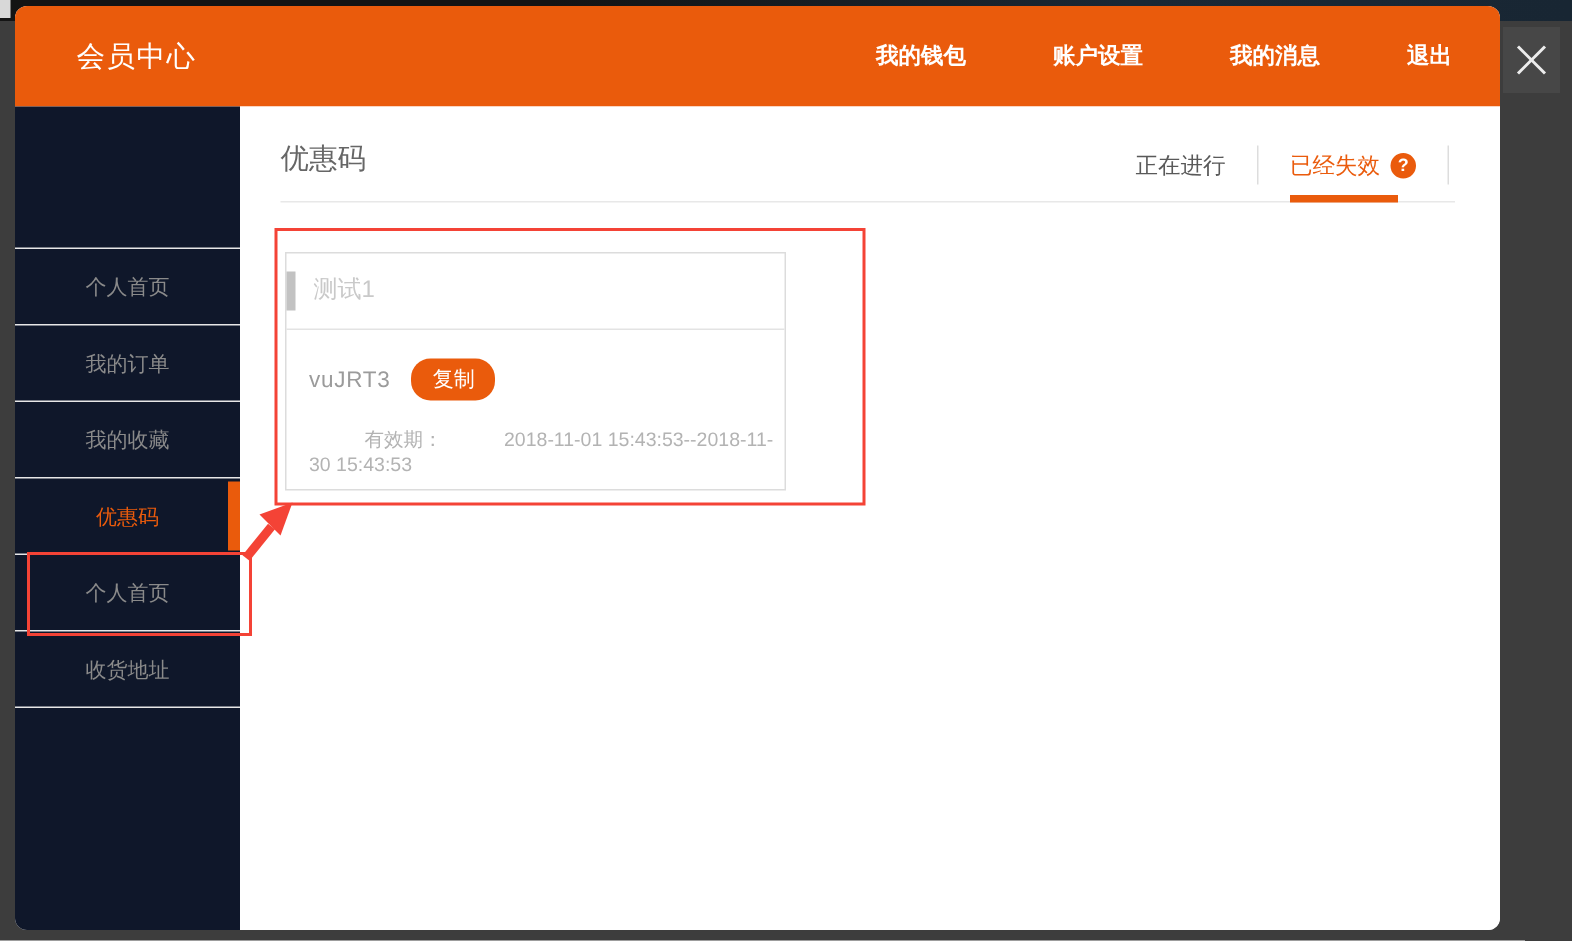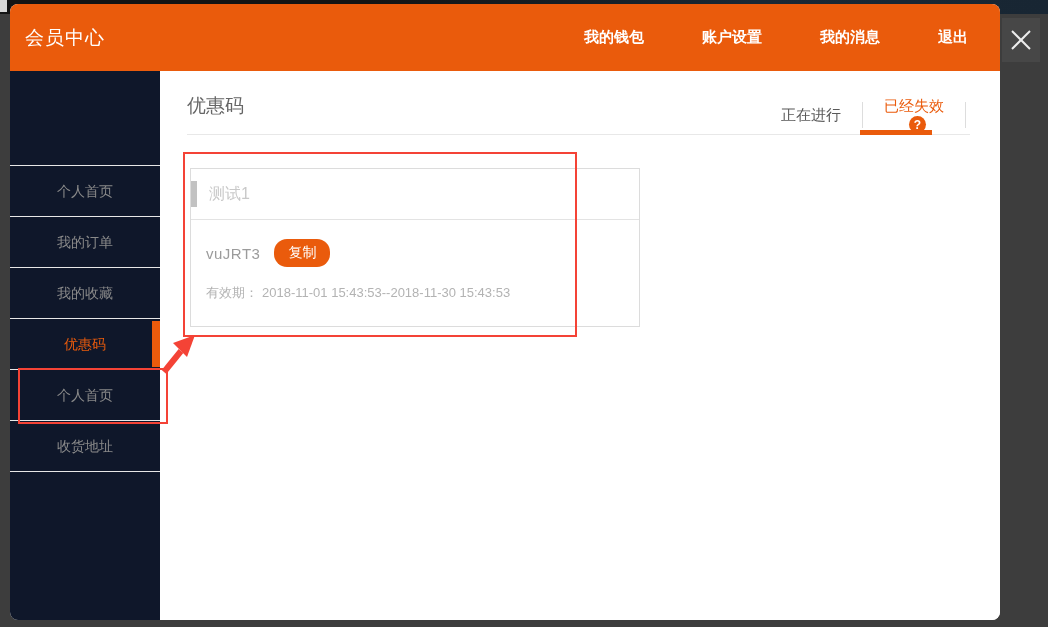--- a/index.html
+++ b/index.html
@@ -26,21 +26,21 @@
 
   
   .modal{
     position:absolute;left:10px;top:4px;width:990px;height:616px;
     background:#ffffff;border-radius:8px;overflow:hidden;
   }
   .header{
     position:relative;height:67px;background:#ea5b0c;
     display:flex;align-items:center;
   }
-  .header-title{color:#ffffff;font-size:19px;margin-left:15px;letter-spacing:1px;}
+  .header-title{color:#ffffff;font-size:19px;margin-left:41px;letter-spacing:1px;}
   .header-nav{
     margin-left:auto;display:flex;align-items:center;gap:58px;
     padding-right:32px;
     font-weight:bold;
   }
   .nav-item{color:#ffffff;font-size:15px;text-decoration:none;cursor:pointer;}
 
   .body-row{display:flex;height:549px;}
 
   
@@ -59,52 +59,52 @@
 
   
   .content{position:relative;width:840px;background:#fff;}
   .content-title{
     position:absolute;left:27px;top:22px;margin:0;
     font-size:19px;font-weight:normal;color:#666666;
   }
   .tabs{position:absolute;right:34px;top:26px;display:flex;align-items:center;}
   .tab{font-size:15px;color:#595959;text-decoration:none;cursor:pointer;
        display:flex;align-items:center;}
-  .tab.tab-active{color:#ea5b0c;flex-direction:column;}
+  .tab.tab-active{color:#ea5b0c;}
   .tab-sep{width:1px;height:26px;background:#dddddd;margin:0 21px;}
   .tab-sep.last{margin:0 0 0 21px;}
   .help-badge{
     display:inline-flex;align-items:center;justify-content:center;
     width:17px;height:17px;border-radius:50%;background:#ea5b0c;
     color:#ffffff;font-size:12px;font-weight:bold;margin-left:7px;cursor:pointer;
   }
   .head-divider{
     position:absolute;left:27px;top:63px;width:783px;height:1px;background:#e8e8e8;
   }
   .tab-underline{
     position:absolute;left:700px;top:59px;width:72px;height:5px;background:#ea5b0c;
   }
 
   
   .coupon-card{
-    position:absolute;left:30px;top:97px;width:450px;height:159px;
+    position:absolute;left:30px;top:97px;width:334px;height:159px;
     border:1px solid #dcdcdc;box-sizing:border-box;background:#fff;
   }
   .card-title-row{position:relative;height:50px;border-bottom:1px solid #e3e3e3;}
   .title-marker{position:absolute;left:0;top:12px;width:6px;height:26px;background:#c2c2c2;}
   .card-title{display:block;padding-left:18px;line-height:50px;font-size:16px;color:#c9c9c9;}
   .code-row{display:flex;align-items:center;padding:19px 0 0 15px;}
   .code{font-size:15px;color:#9b9b9b;letter-spacing:0.5px;}
   .copy-btn{
     margin-left:14px;border:none;background:#ea5b0c;color:#fff;
     font-size:14px;padding:5px 14px;border-radius:13px;cursor:pointer;
     font-family:"Liberation Sans","DejaVu Sans",sans-serif;
   }
   .validity-row{padding:17px 0 0 15px;font-size:13px;color:#b3b3b3;}
-  .validity-row span{margin-right:4px;}
+  .validity-row span{margin-right:4px;margin-left:37px;}
 
   
   .annotation-box{position:absolute;border:2px solid #f4443
 6;box-sizing:border-box;pointer-events:none;}
   .card-annotation{left:183px;top:152px;width:394px;height:185px;border:2px solid #f44336;}
   .sidebar-annotation{left:18px;top:368px;width:150px;height:56px;border:2px solid #f44336;}
   .annotation-arrow{position:absolute;left:156px;top:332px;pointer-events:none;}
 </style>
 </head>
 <body>

